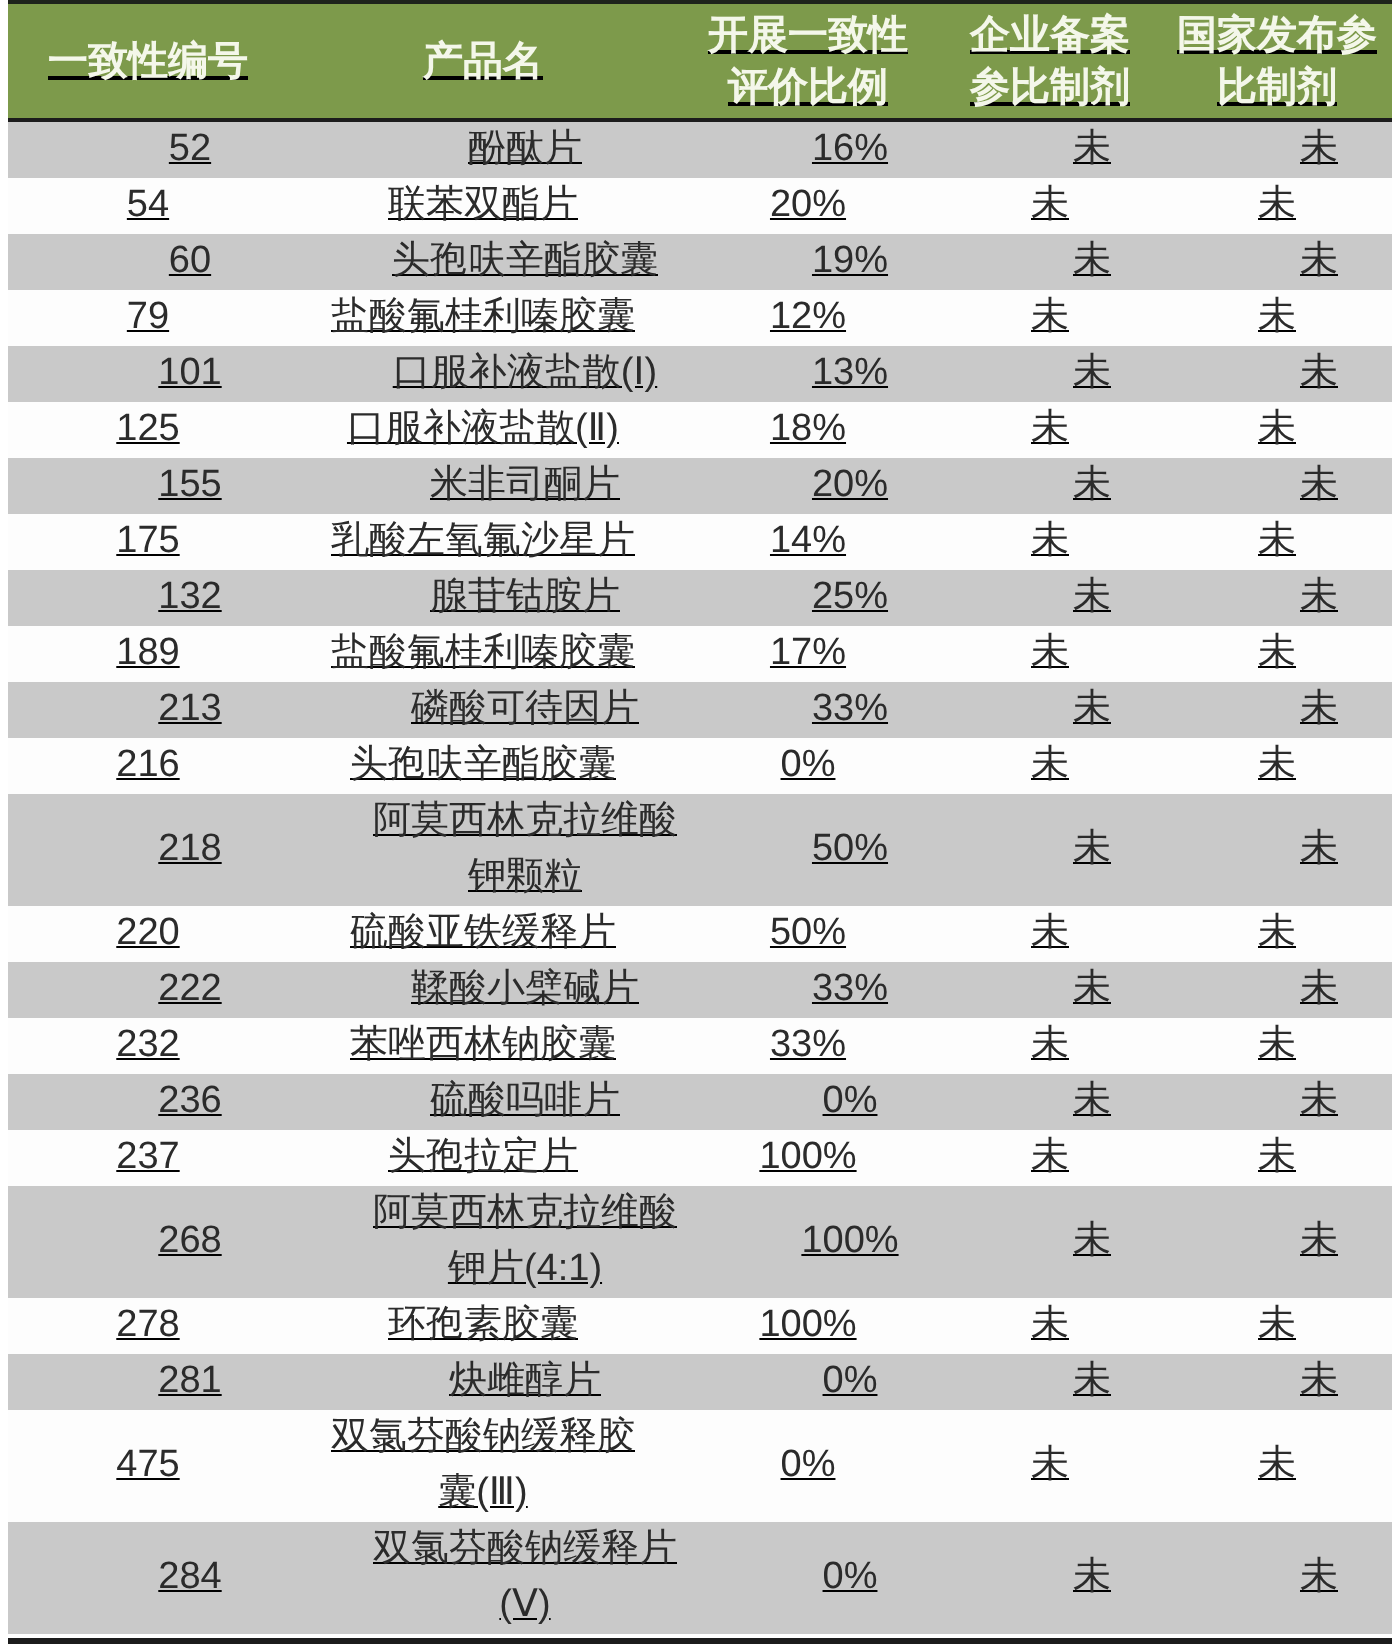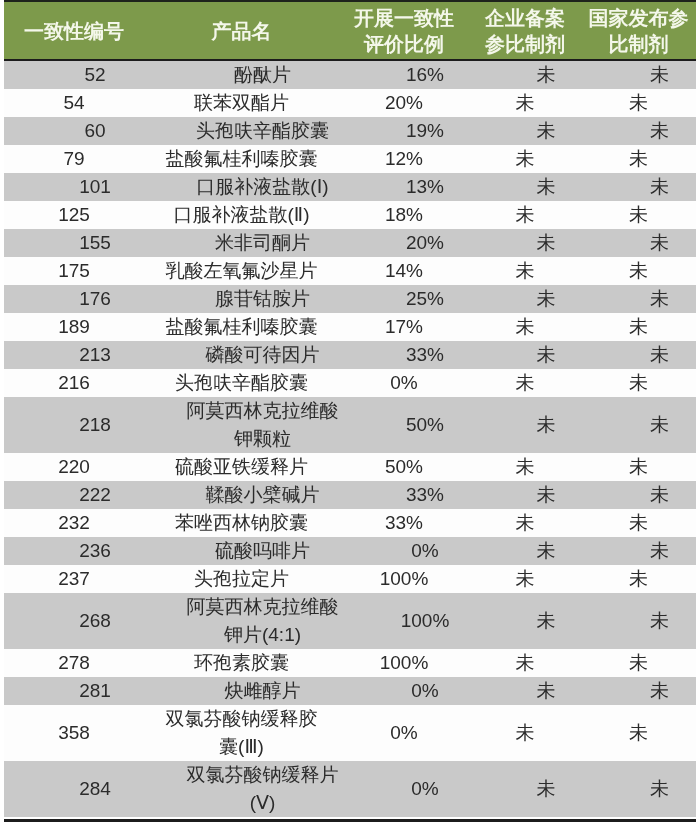--- a/index.html
+++ b/index.html
@@ -12,20 +12,21 @@
     overflow: hidden;
   }
   .table-outer {
     margin: 0 4px;
     border-top: 2px solid #1e231c;
   }
   table {
     width: 100%;
     border-collapse: collapse;
     table-layout: fixed;
+    text-decoration: underline;
   }
   thead th {
     background: #7d9a4b;
     color: #f4f7ea;
     font-weight: bold;
     font-size: 20px;
     line-height: 26px;
     height: 58px;
     text-align: center;
     vertical-align: middle;
@@ -123,21 +124,21 @@
             <td>未</td>
           </tr>
           <tr class="plain">
             <td>175</td>
             <td>乳酸左氧氟沙星片</td>
             <td>14%</td>
             <td>未</td>
             <td>未</td>
           </tr>
           <tr class="shade">
-            <td>176</td>
+            <td>132</td>
             <td>腺苷钴胺片</td>
             <td>25%</td>
             <td>未</td>
             <td>未</td>
           </tr>
           <tr class="plain">
             <td>189</td>
             <td>盐酸氟桂利嗪胶囊</td>
             <td>17%</td>
             <td>未</td>
@@ -216,21 +217,21 @@
             <td>未</td>
           </tr>
           <tr class="shade">
             <td>281</td>
             <td>炔雌醇片</td>
             <td>0%</td>
             <td>未</td>
             <td>未</td>
           </tr>
           <tr class="plain">
-            <td>358</td>
+            <td>475</td>
             <td>双氯芬酸钠缓释胶
 囊(Ⅲ)</td>
             <td>0%</td>
             <td>未</td>
             <td>未</td>
           </tr>
           <tr class="shade">
             <td>284</td>
             <td>双氯芬酸钠缓释片
 (Ⅴ)</td>

